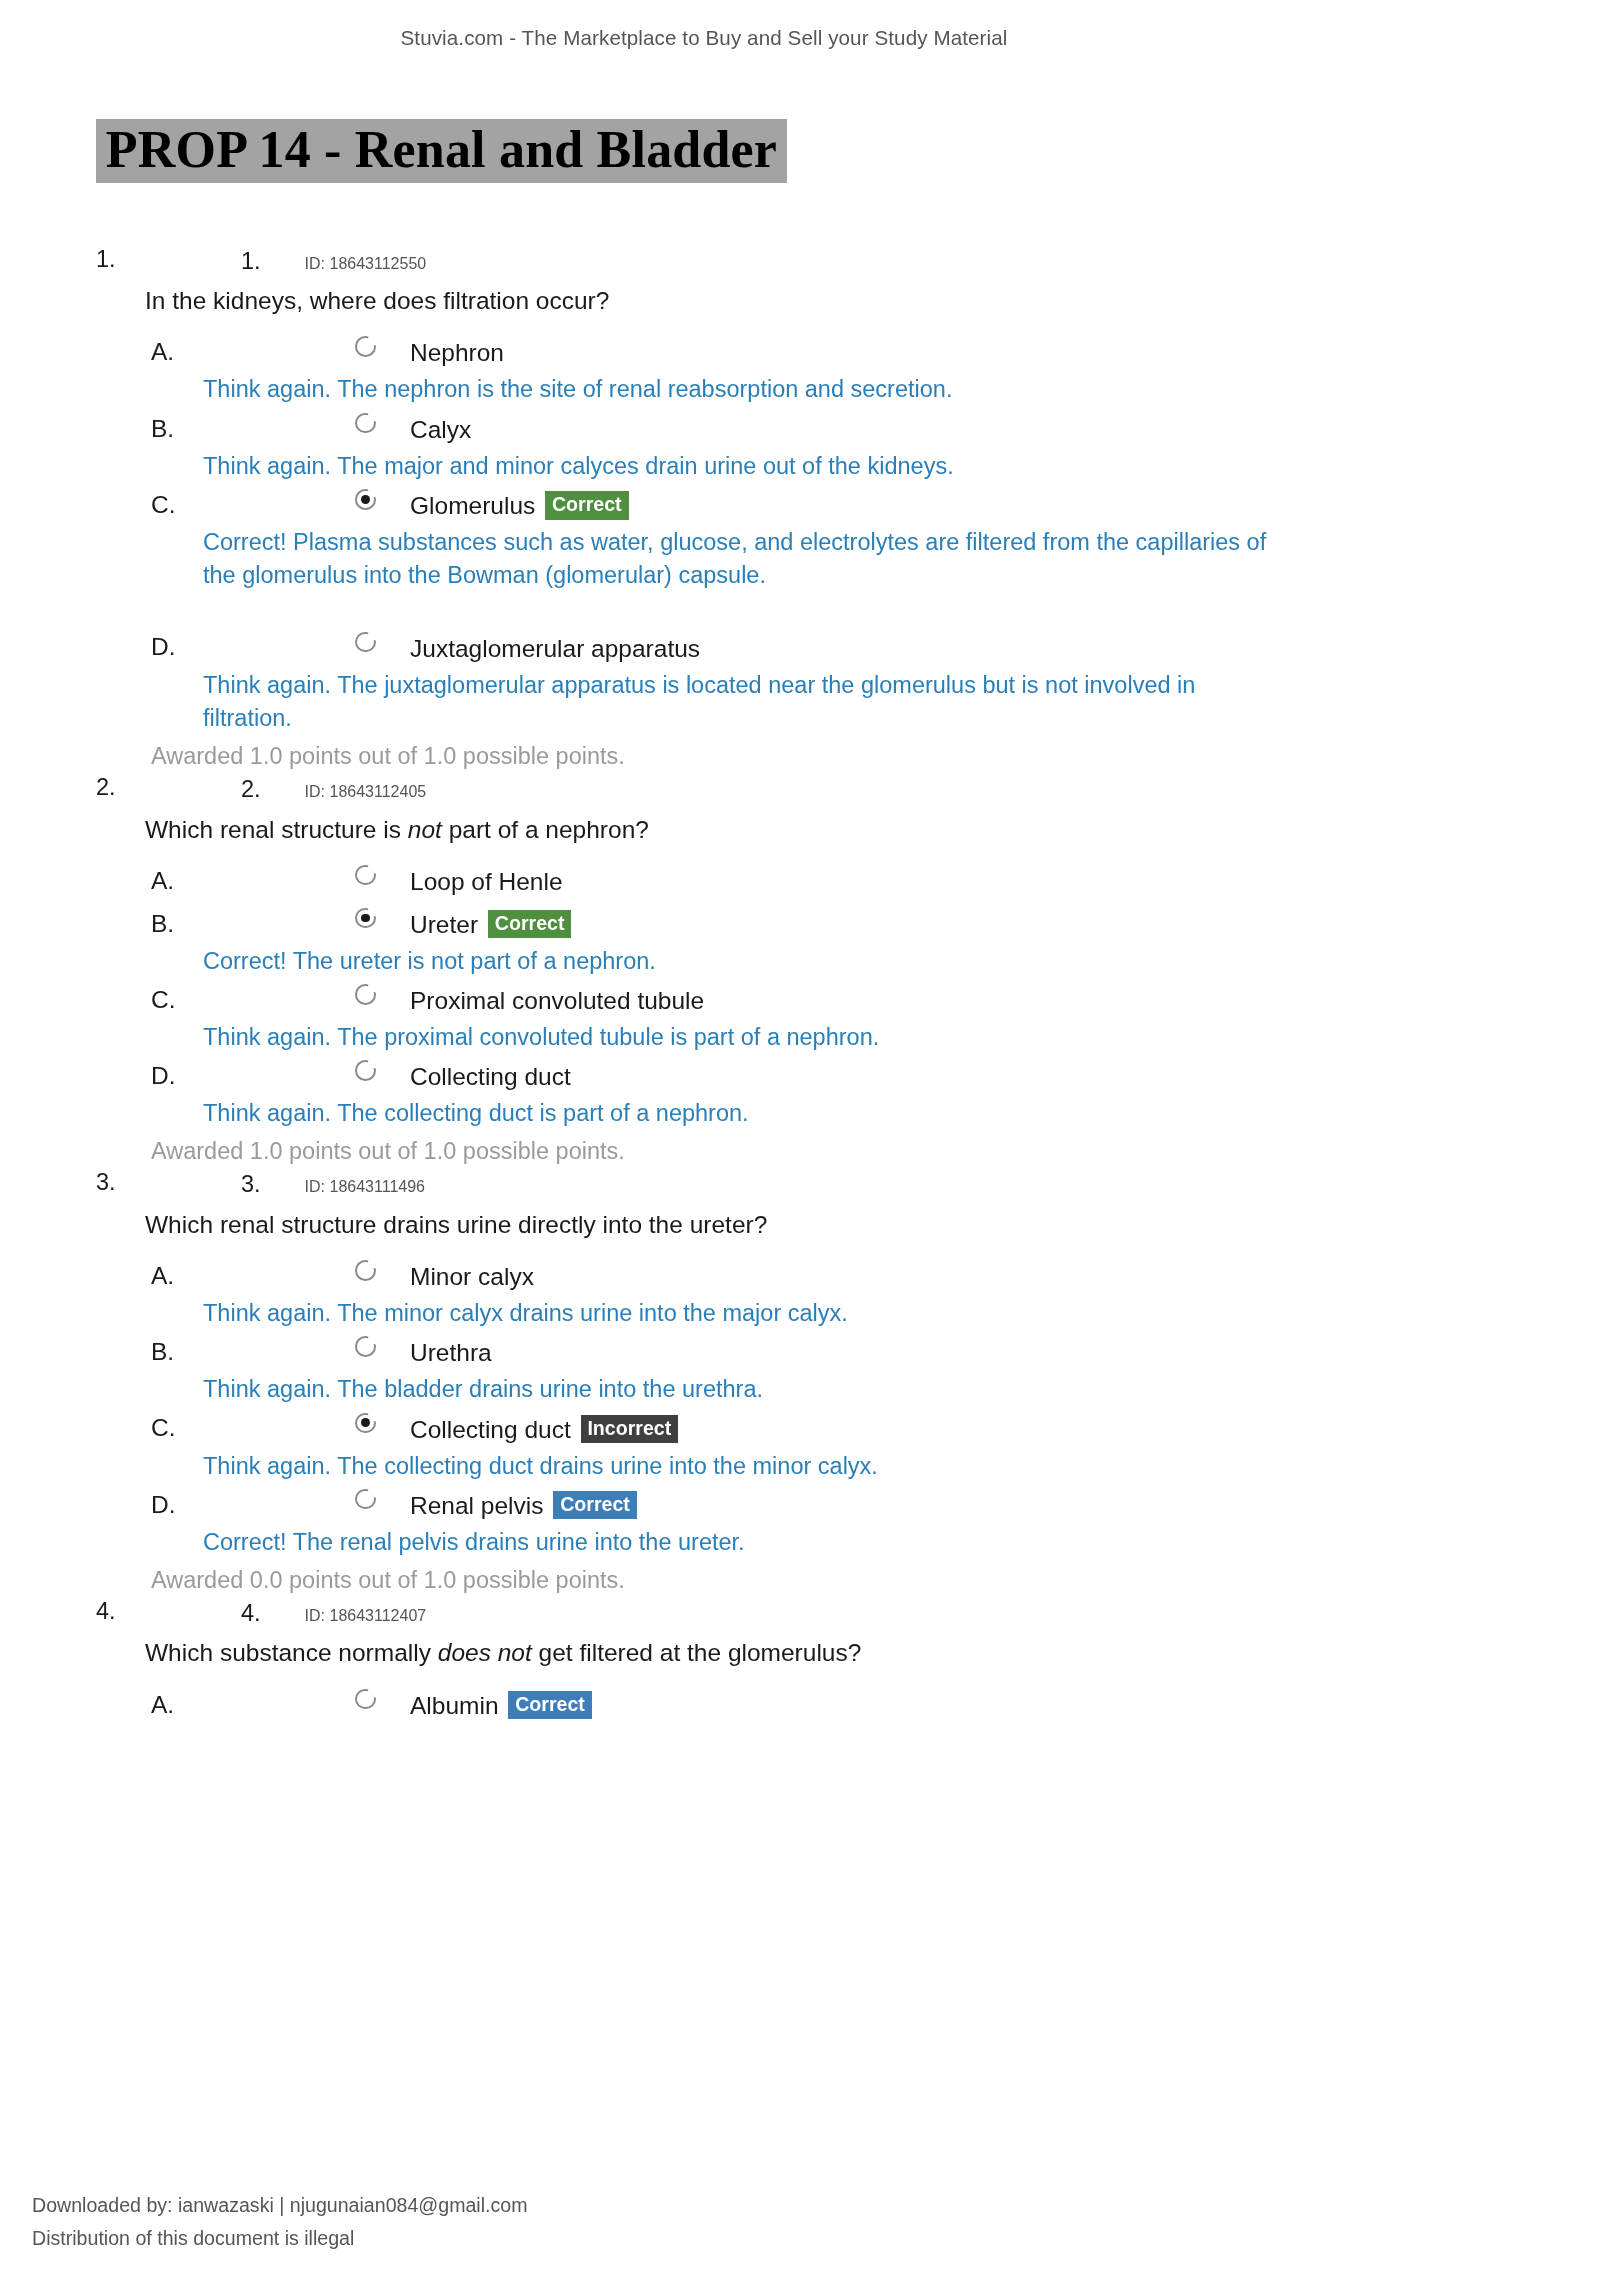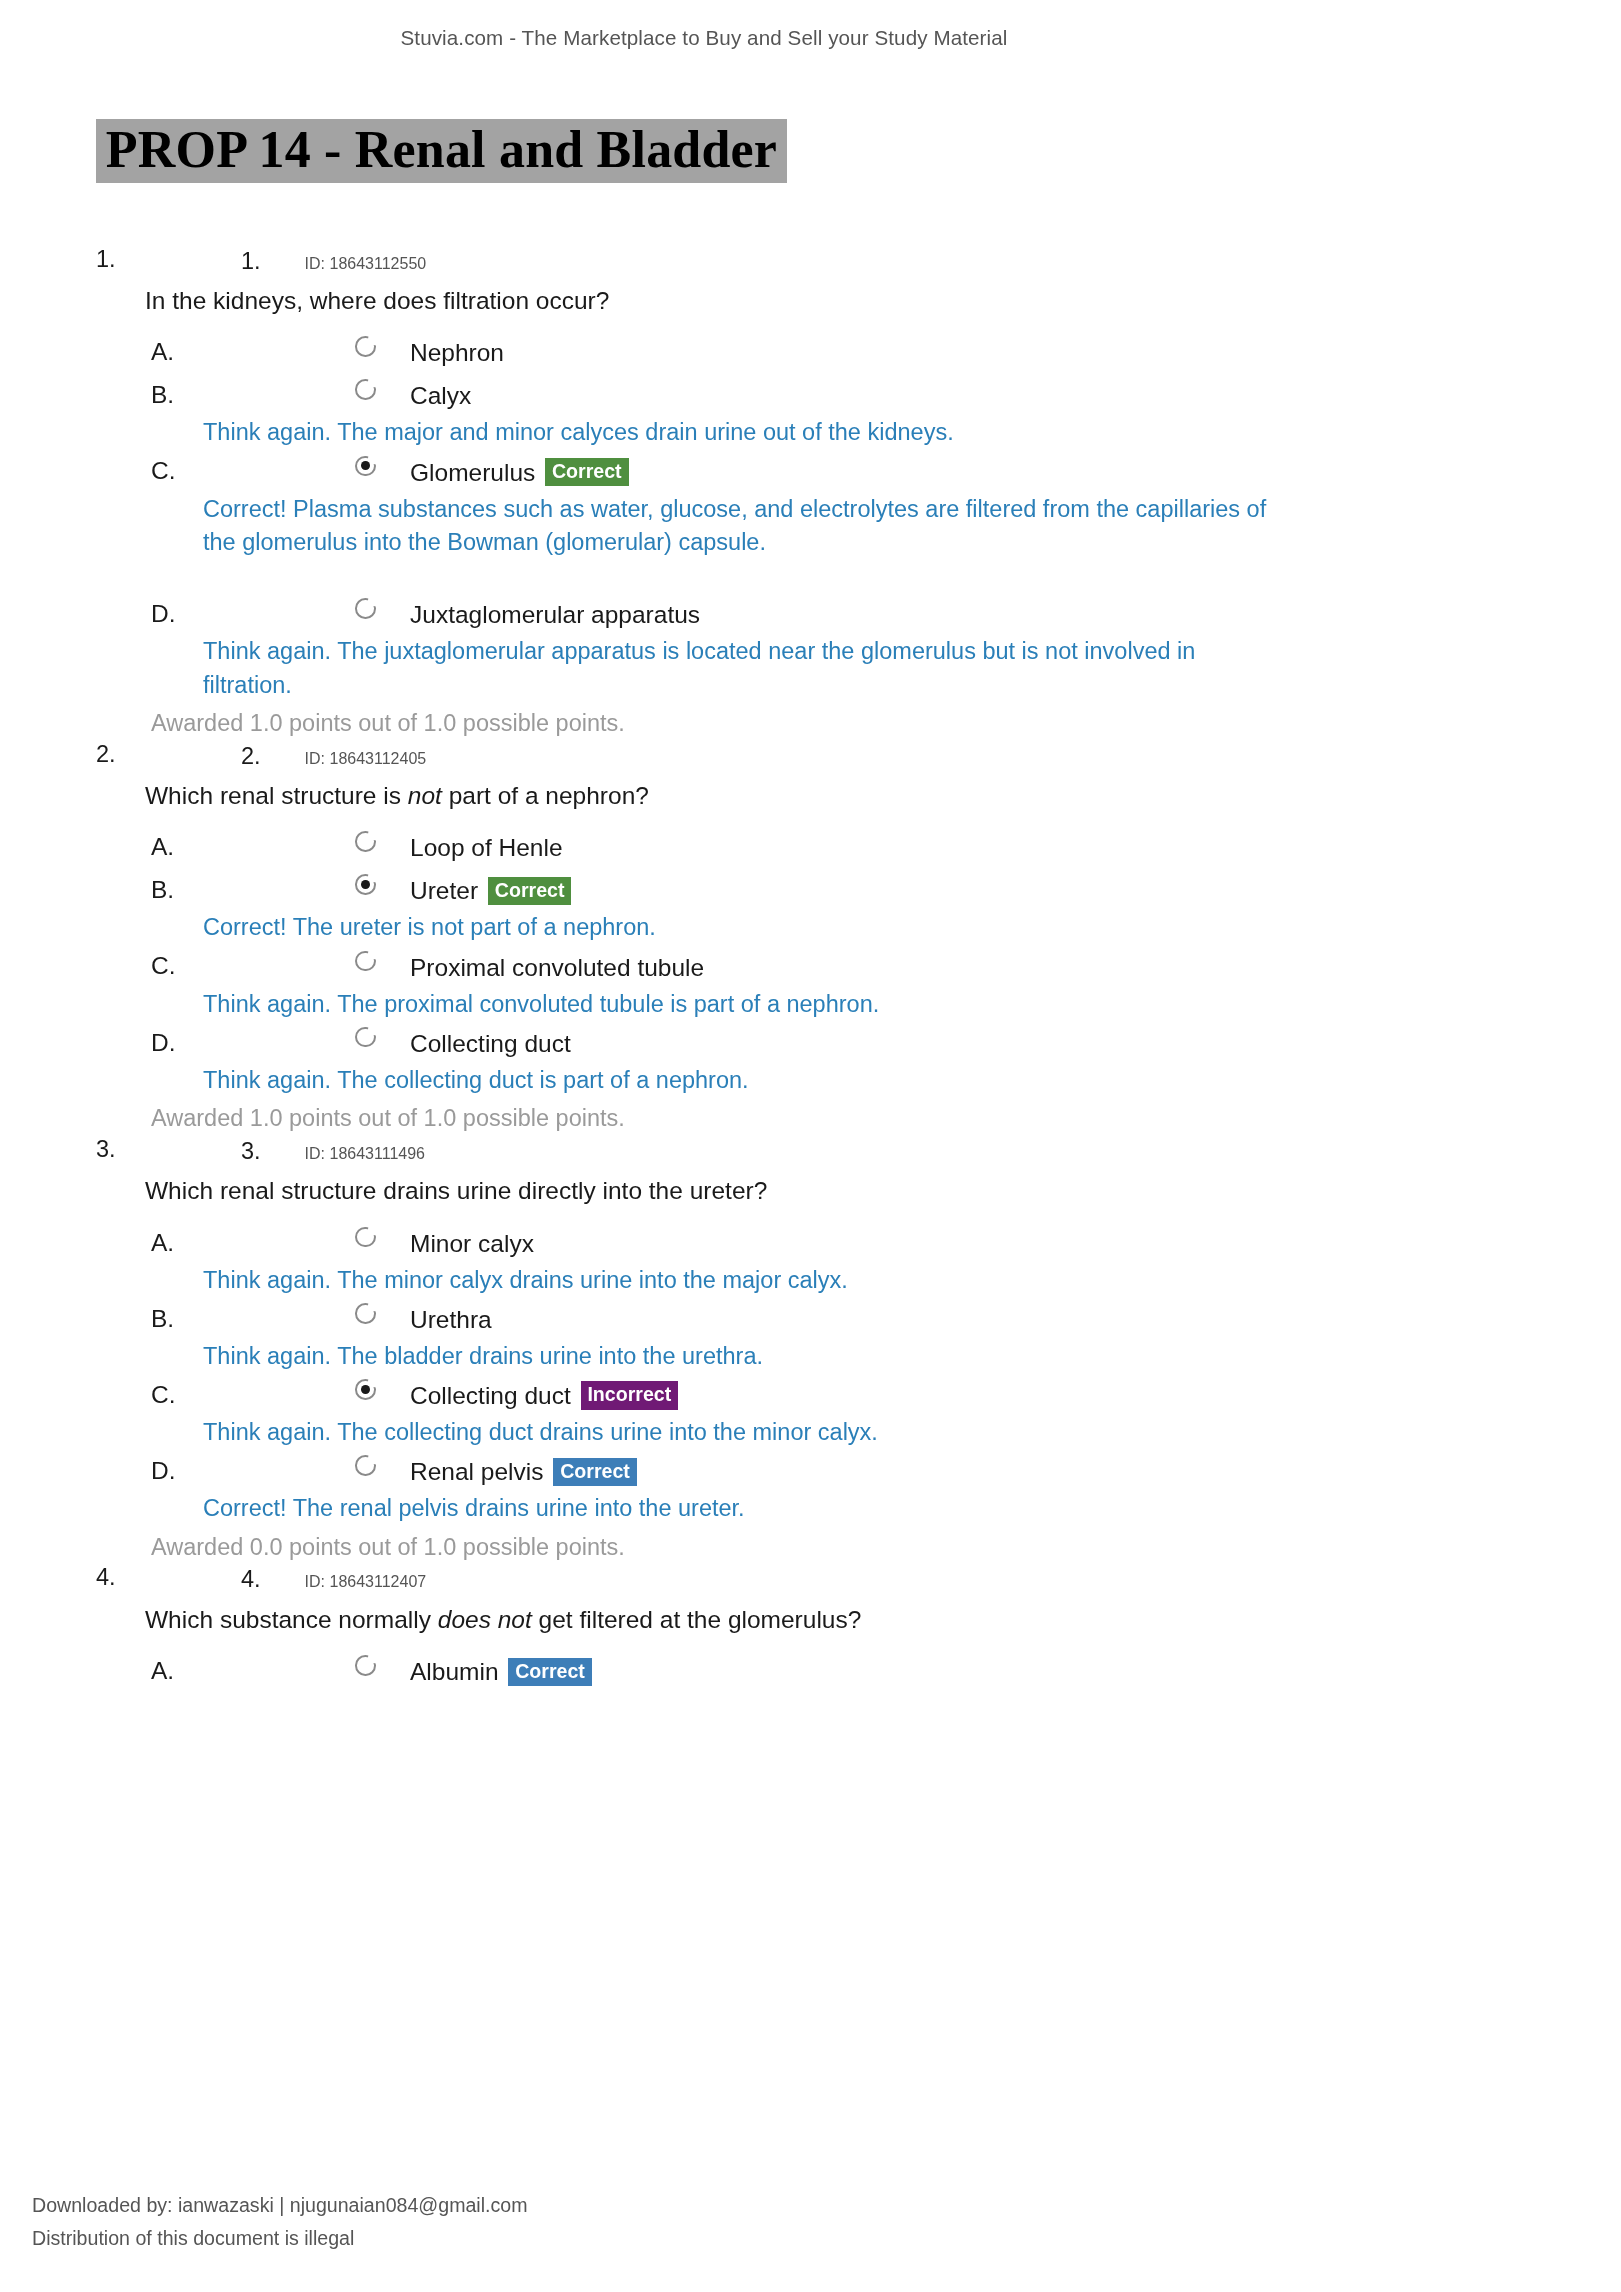--- a/index.html
+++ b/index.html
@@ -148,21 +148,21 @@
     padding: 2px 6.9px 2.9px 6.9px;
     line-height: 1.2;
   }
   .badge.correct {
     background: #4f8f3f;
   }
   .badge.correct-blue {
     background: #3d7eb8;
   }
   .badge.incorrect {
-    background: #701a75;
+    background: #404040;
   }
   .feedback {
     padding-left: 154px;
     font-size: 23.5px;
     color: #2a7fb8;
     line-height: 1.42;
     margin-top: 2.9px;
     padding-right: 39px;
   }
   .awarded {
@@ -214,20 +214,21 @@
         <div class="q-text">In the kidneys, where does filtration occur?</div>
         <div class="answers">
 
           <div class="answer">
             <span class="a-letter">A.</span>
             <span class="radio"></span>
             <div class="a-row">
               <span>Nephron</span>
             </div>
           </div>
+          <div class="feedback">Think again. The nephron is the site of renal reabsorption and secretion.</div>
 
           <div class="answer">
             <span class="a-letter">B.</span>
             <span class="radio"></span>
             <div class="a-row">
               <span>Calyx</span>
             </div>
           </div>
           <div class="feedback">Think again. The major and minor calyces drain urine out of the kidneys.</div>
 

